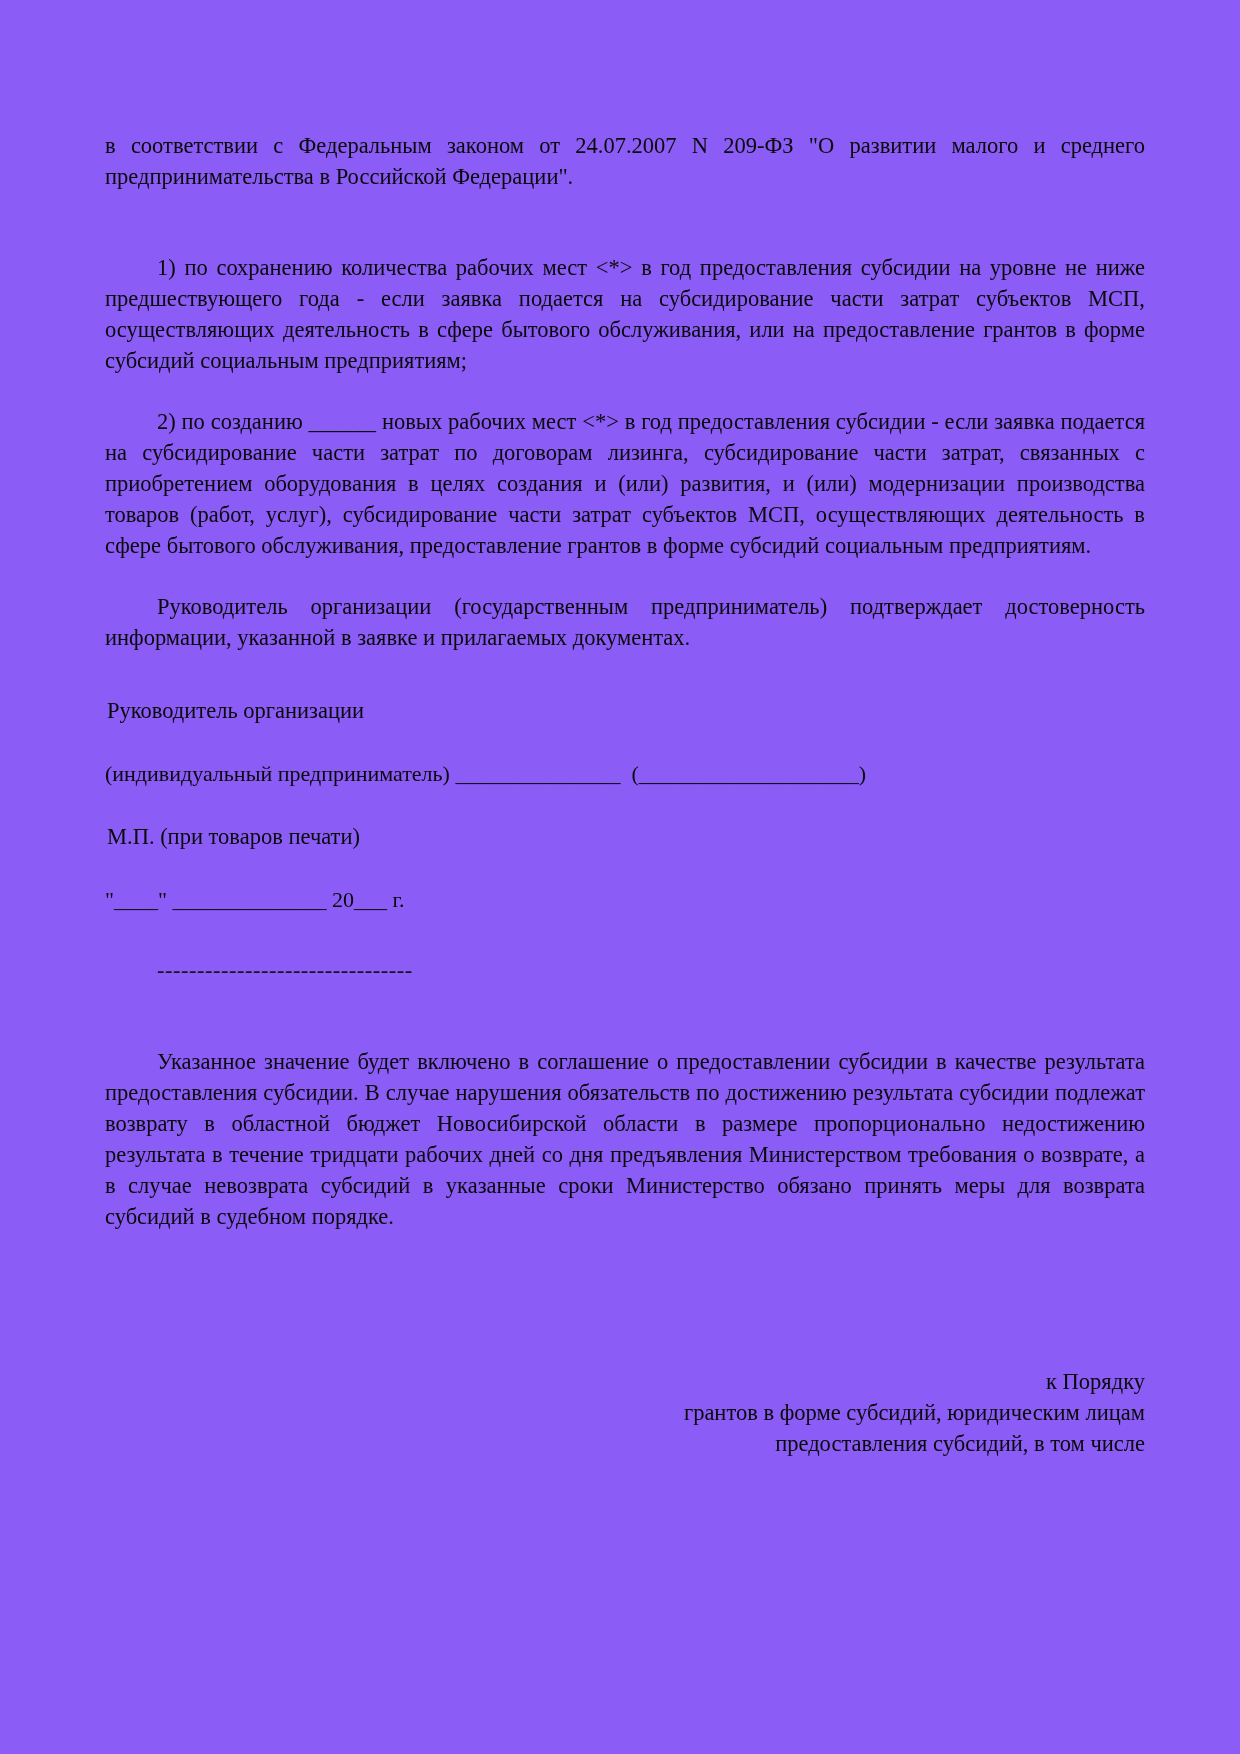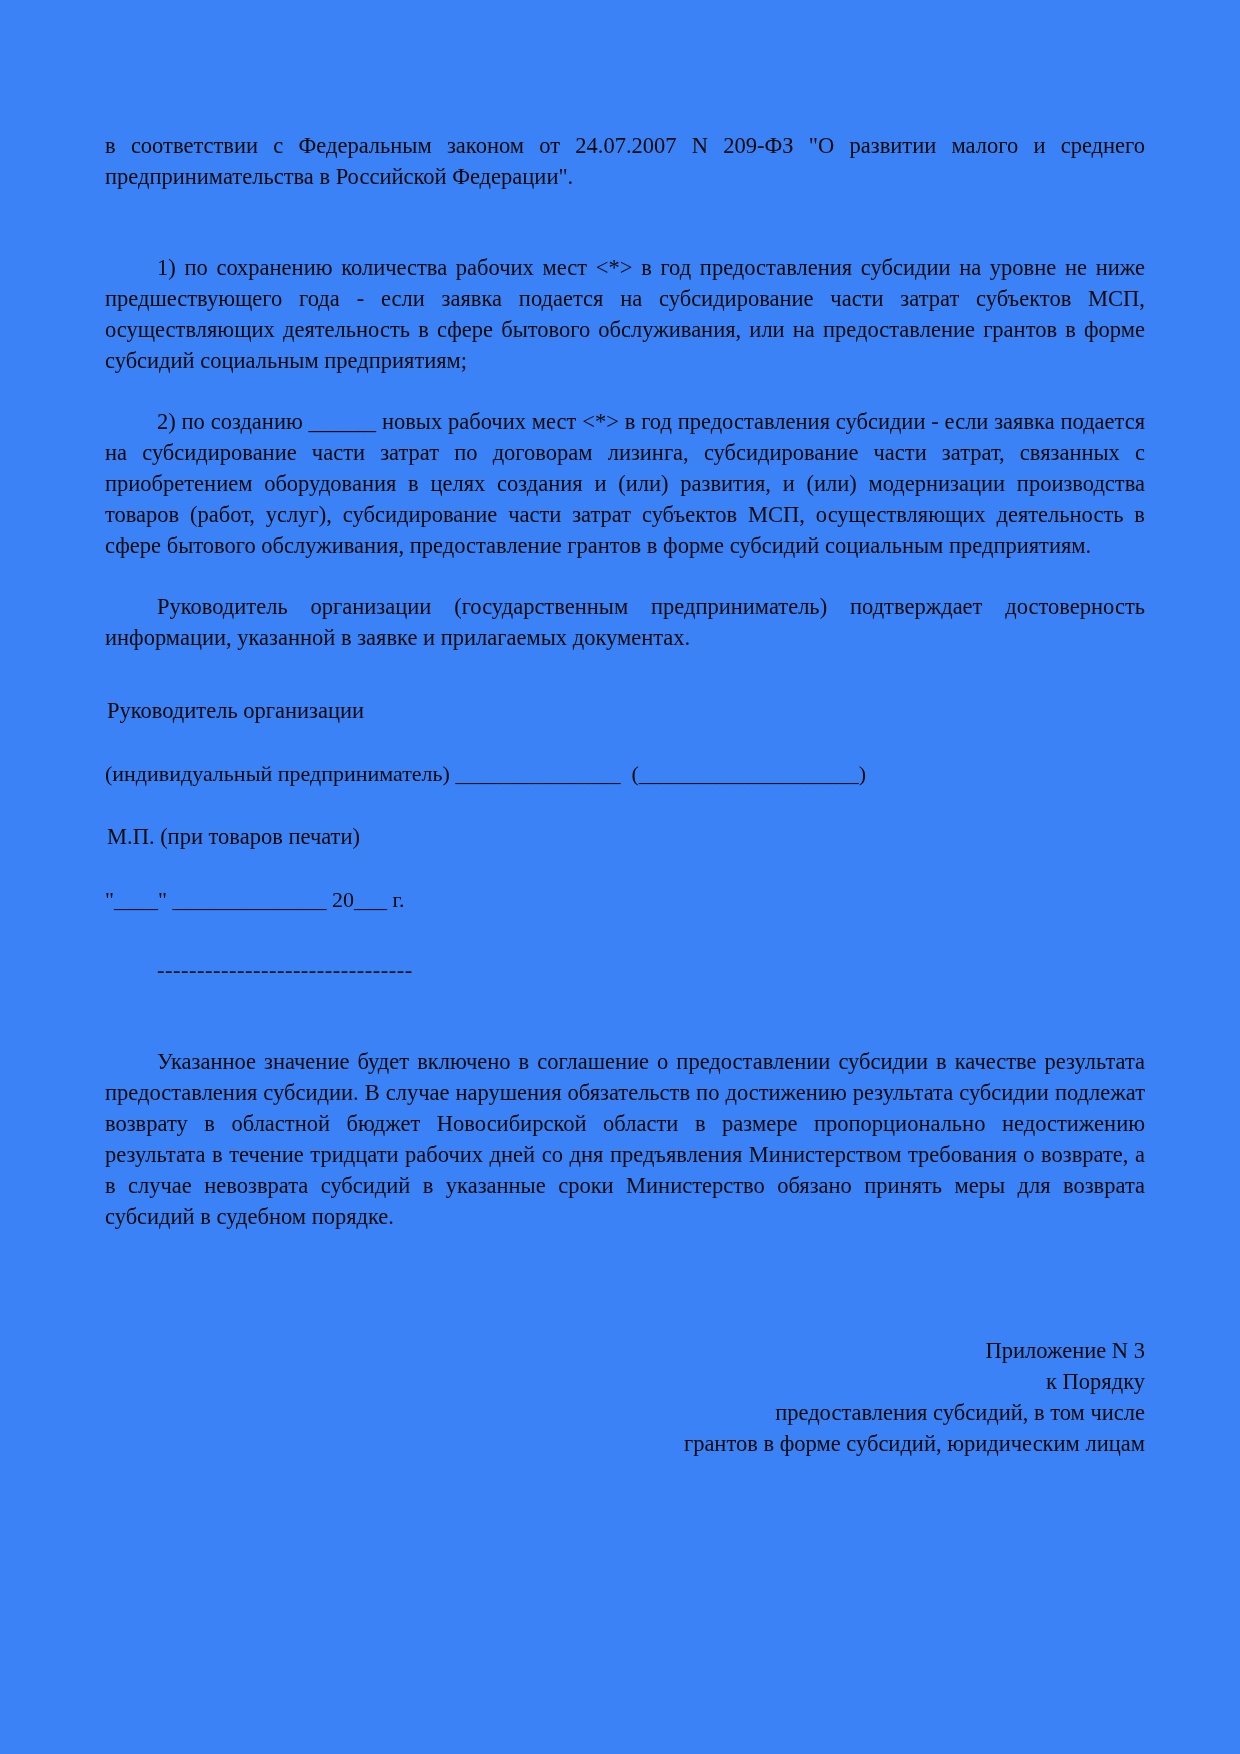--- a/index.html
+++ b/index.html
@@ -6,21 +6,21 @@
   html, body {
     margin: 0;
     padding: 0;
     background: #ffffff;
   }
   .page {
     position: relative;
     width: 1240px;
     height: 1754px;
     margin: 0 auto;
-    background: #3b82f6;
+    background: #8b5cf6;
     box-sizing: border-box;
     padding: 130px 95px 60px 105px;
     font-family: "Liberation Serif", "DejaVu Serif", serif;
     color: #0a0a0a;
     overflow: hidden;
   }
   .doc-body {
     width: 1040px;
   }
   p.para {
@@ -121,19 +121,18 @@
     <div class="gap-md"></div>
 
 
     <div class="gap-md"></div>
 
     <p class="para indent">Указанное значение будет включено в соглашение о предоставлении субсидии в качестве результата предоставления субсидии. В случае нарушения обязательств по достижению результата субсидии подлежат возврату в областной бюджет Новосибирской области в размере пропорционально недостижению результата в течение тридцати рабочих дней со дня предъявления Министерством требования о возврате, а в случае невозврата субсидий в указанные сроки Министерство обязано принять меры для возврата субсидий в судебном порядке.</p>
 
   </div>
 
   <div class="footer-block">
-    <div>Приложение N 3</div>
     <div>к Порядку</div>
+    <div>грантов в форме субсидий, юридическим лицам</div>
     <div>предоставления субсидий, в том числе</div>
-    <div>грантов в форме субсидий, юридическим лицам</div>
   </div>
 
 </div>
 
 </body></html>

